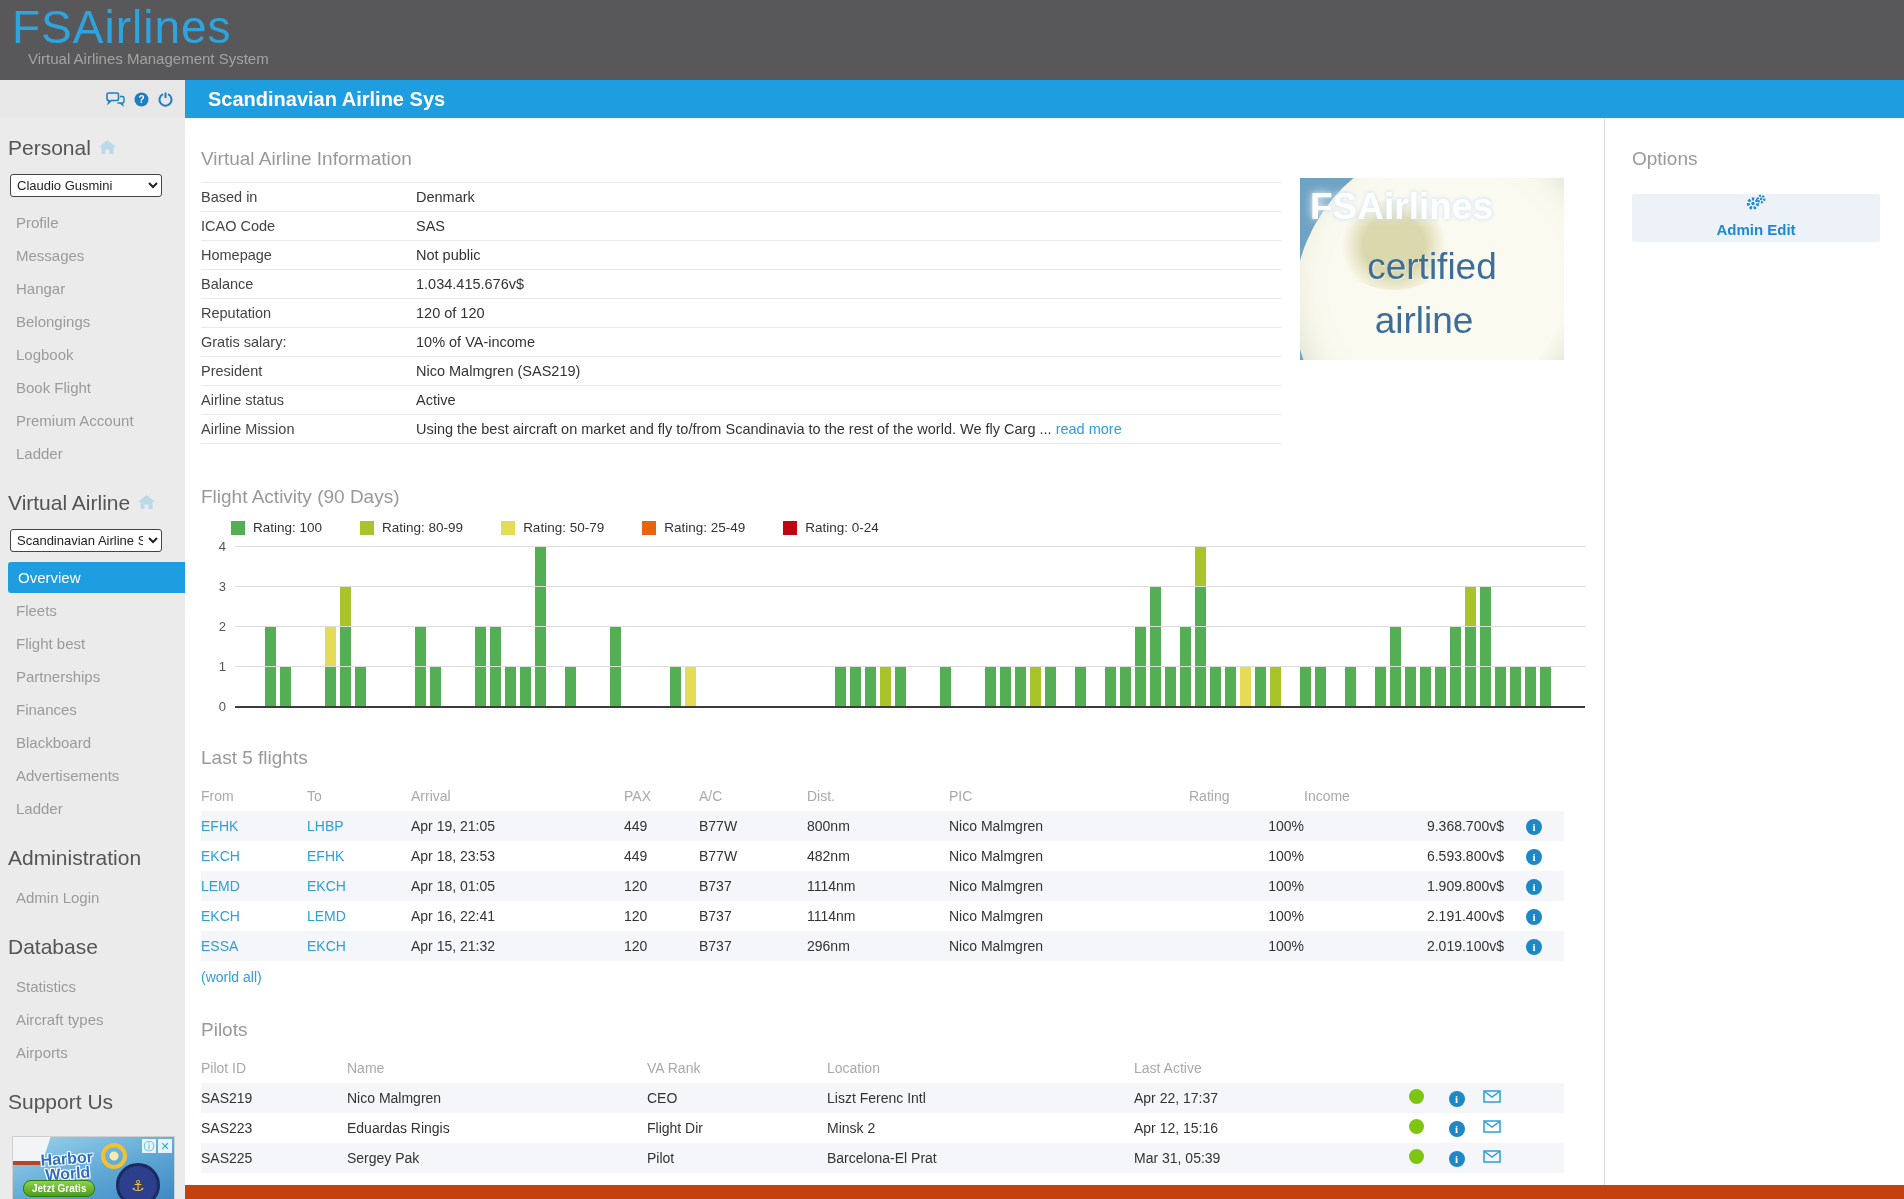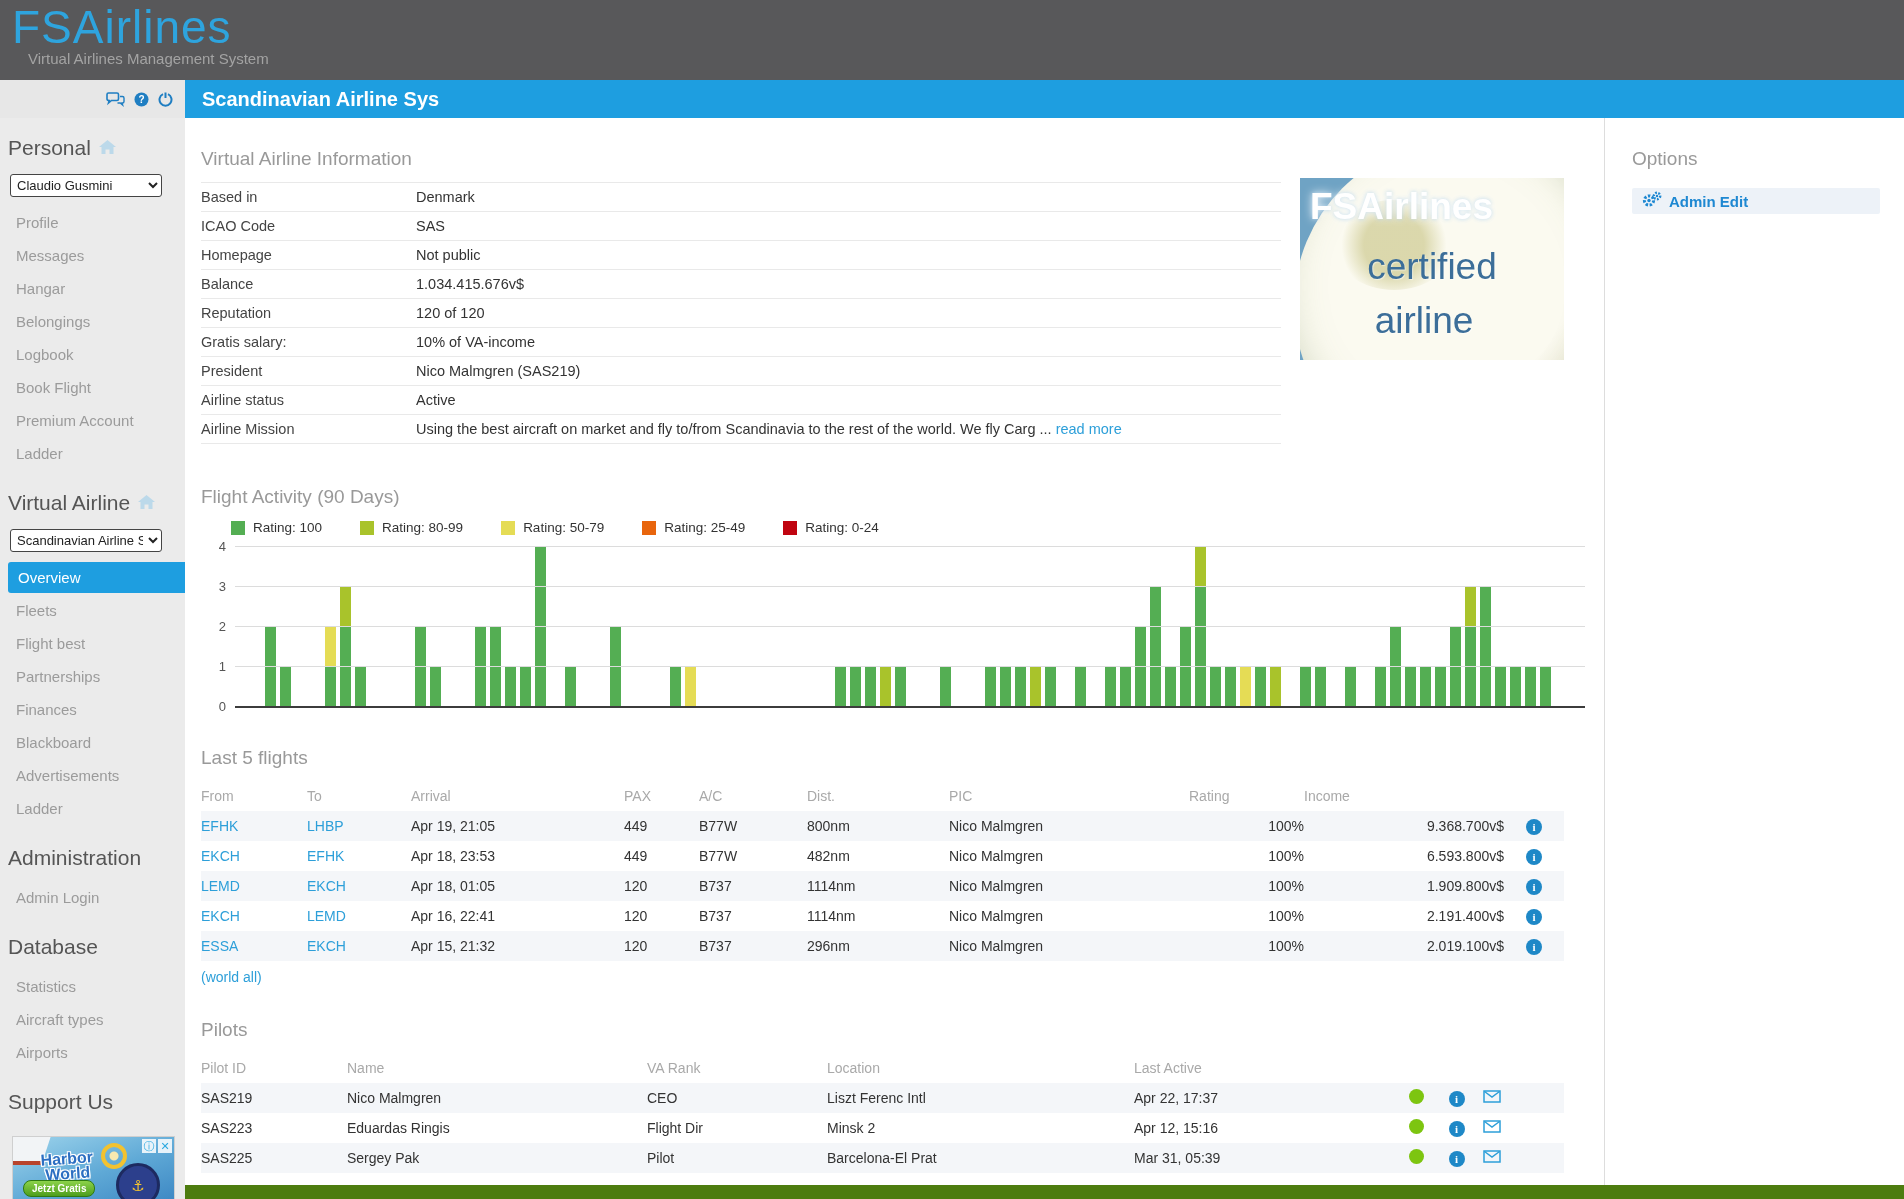--- a/index.html
+++ b/index.html
@@ -8,25 +8,25 @@
 
   
   .tophead { height:80px; background:#58585a; padding:2px 0 0 12px; }
   .logo { font-size:46px; font-weight:300; letter-spacing:1px; color:#2ea4de; line-height:50px; }
   .tagline { font-size:15px; color:#a3a3a3; margin:-2px 0 0 16px; }
 
   
   .bar2 { height:38px; display:flex; }
   .iconstrip { width:185px; background:#e7e7e7; display:flex; align-items:center; justify-content:flex-end; gap:9px; padding-right:12px; }
   .iconstrip .tbicon { cursor:pointer; display:inline-flex; }
-  .bluebar { flex:1; background:#1e9ee0; display:flex; align-items:center; padding-left:17px; }
+  .bluebar { flex:1; background:#1e9ee0; display:flex; align-items:center; padding-left:23px; }
   .pagetitle { color:#fff; font-size:20px; font-weight:bold; }
 
   
-  .cols { display:flex; height:1081px; background:#4d7c0f; align-items:stretch; }
+  .cols { display:flex; height:1081px; background:#c2410c; align-items:stretch; }
   .sidebar { width:185px; background:#ebebeb; padding:14px 0 0 8px; flex:none; }
   .content { flex:1; background:#fff; height:1067px; padding:30px 0 0 16px; overflow:hidden; }
   .rightpanel { width:300px; background:#fff; height:1067px; border-left:1px solid #ddd; padding:30px 0 0 27px; flex:none; }
 
   
   .sb-title { font-size:21px; font-weight:400; color:#555; margin:18px 0 12px 0; display:flex; align-items:center; gap:8px; }
   .sb-title:first-child { margin-top:4px; }
   .sb-select { width:152px; font-size:13px; padding:2px 2px; border:1px solid #444; border-radius:3px; background:#fff; color:#222; margin:2px 0 8px 2px; font-family:"Liberation Sans",sans-serif; }
   .sb-list { list-style:none; margin-bottom:22px; }
   .sb-item { font-size:15px; color:#9b9b9b; padding:7px 0 7px 8px; margin:2px 0; cursor:pointer; }
@@ -82,21 +82,21 @@
   table.grid th { text-align:left; font-weight:400; color:#a9a9a9; font-size:14px; height:30px; }
   table.grid td { height:30px; font-size:14px; color:#333; }
   table.grid tbody tr:nth-child(odd) { background:#f4f6f9; }
   .t-right { text-align:right; }
   .icell { text-align:center; }
   .info-ic { display:inline-block; width:16px; height:16px; border-radius:50%; background:#1e88c7; color:#fff; font-size:11px; font-weight:bold; line-height:16px; text-align:center; font-family:"Liberation Serif",serif; cursor:pointer; }
   .dot { display:inline-block; width:15px; height:15px; border-radius:50%; background:#7dc510; }
   .showall { display:inline-block; margin-top:8px; font-size:14px; }
 
   
-  .optrow { margin-top:18px; width:248px; height:26px; background:#edf2f8; border-radius:2px; display:flex; align-items:center; padding:0 10px; gap:7px; cursor:pointer; }
+  .optrow { margin-top:24px; width:248px; height:48px; background:#edf2f8; border-radius:2px; display:flex; align-items:center; padding:0 10px; gap:7px; cursor:pointer;flex-direction:column; }
   .optrow a { color:#1e88d2; font-size:15px; font-weight:bold; text-decoration:none; }
 </style>
 </head>
 <body>
 
 <header class="tophead">
   <div class="logo">FSAirlines</div>
   <div class="tagline">Virtual Airlines Management System</div>
 </header>
 

